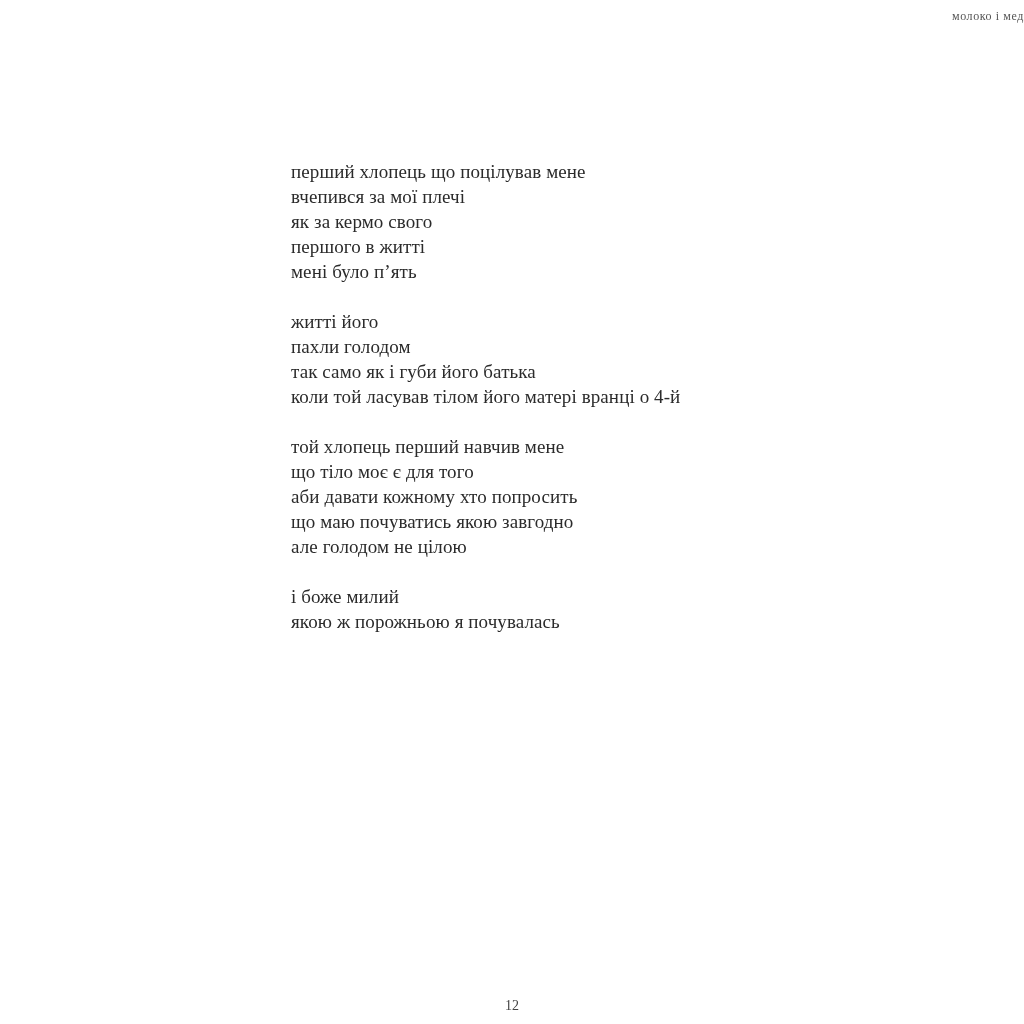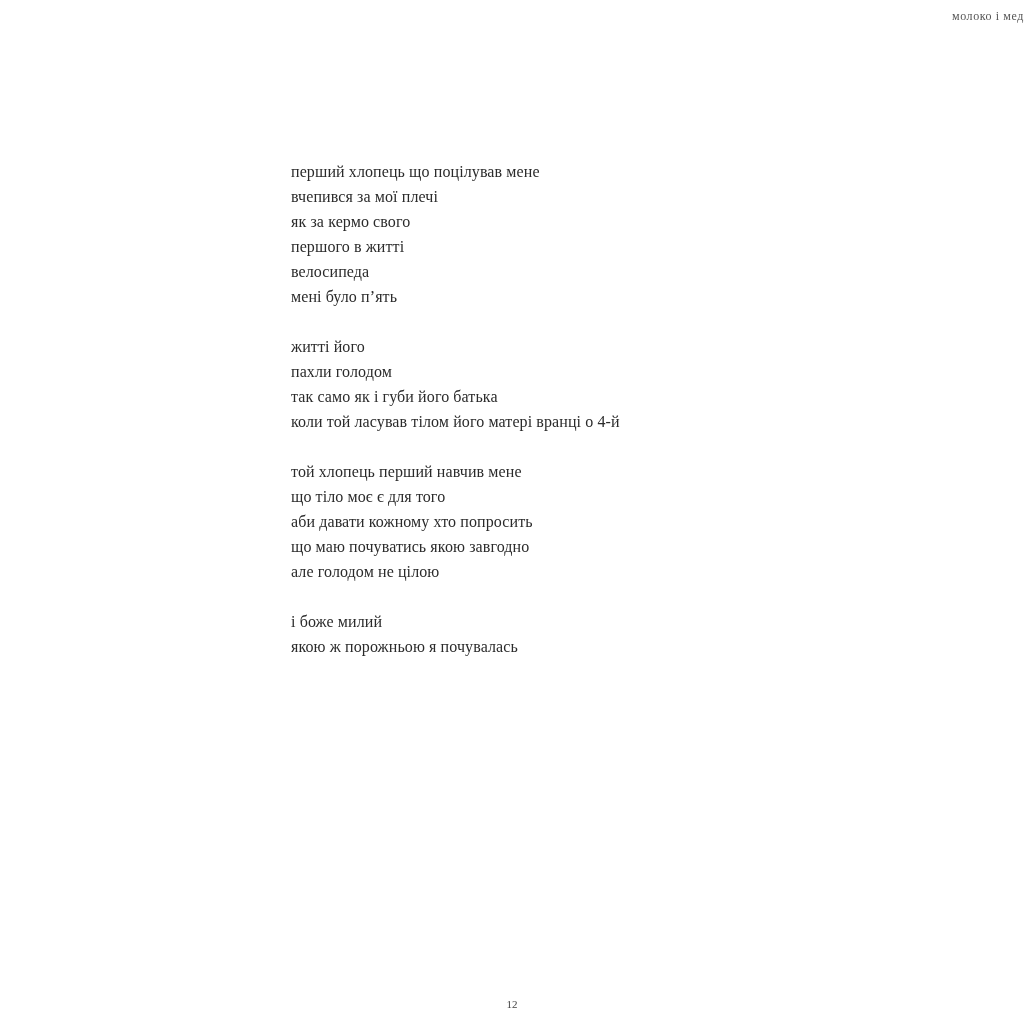--- a/index.html
+++ b/index.html
@@ -28,49 +28,48 @@
     .poem {
       position: absolute;
       top: 159px;
       left: 291px;
       width: 600px;
     }
     .stanza {
       margin: 0 0 25px 0;
     }
     .line {
-      font-size: 16px;
+      font-size: 19px;
       line-height: 25px;
       height: 25px;
       white-space: nowrap;
       color: #2b2b2b;
       letter-spacing: 0.1px;
     }
     .page-number {
       position: absolute;
       top: 998px;
       left: 0;
       width: 1024px;
       text-align: center;
-      font-size: 11px;
+      font-size: 14px;
       color: #444444;
     }
   </style>
 </head>
 <body>
 
 <div class="running-header">молоко і мед</div>
 
 <div class="poem">
   <div class="stanza">
     <div class="line">перший хлопець що поцілував мене</div>
     <div class="line">вчепився за мої плечі</div>
     <div class="line">як за кермо свого</div>
     <div class="line">першого в житті</div>
-    <div class="line">велосипеда</div>
     <div class="line">мені було п’ять</div>
   </div>
   <div class="stanza">
     <div class="line">житті його</div>
     <div class="line">пахли голодом</div>
     <div class="line">так само як і губи його батька</div>
     <div class="line">коли той ласував тілом його матері вранці о 4-й</div>
   </div>
   <div class="stanza">
     <div class="line">той хлопець перший навчив мене</div>

